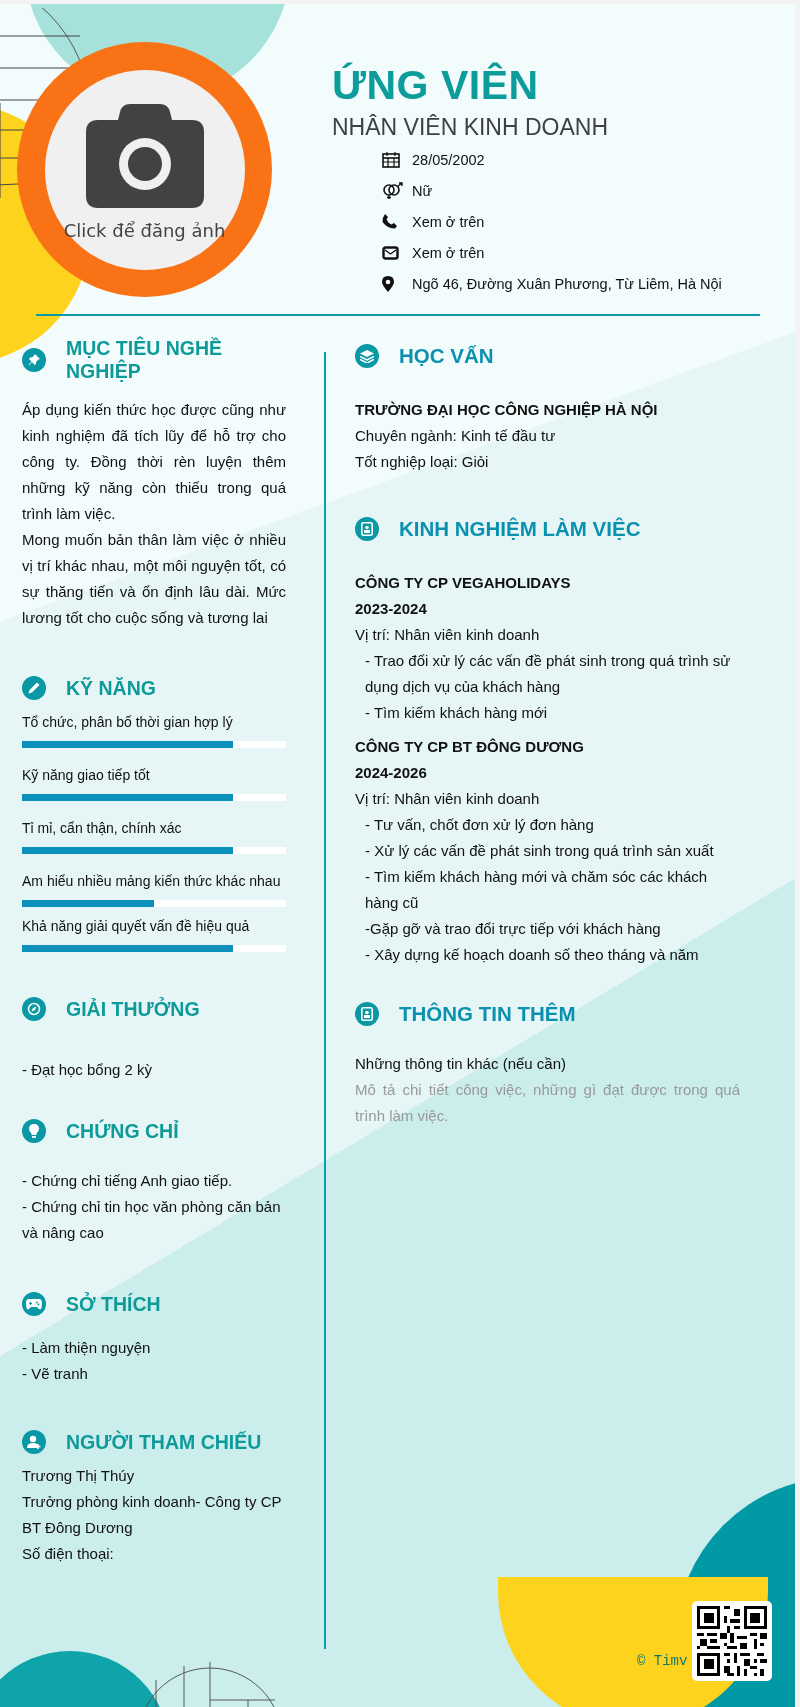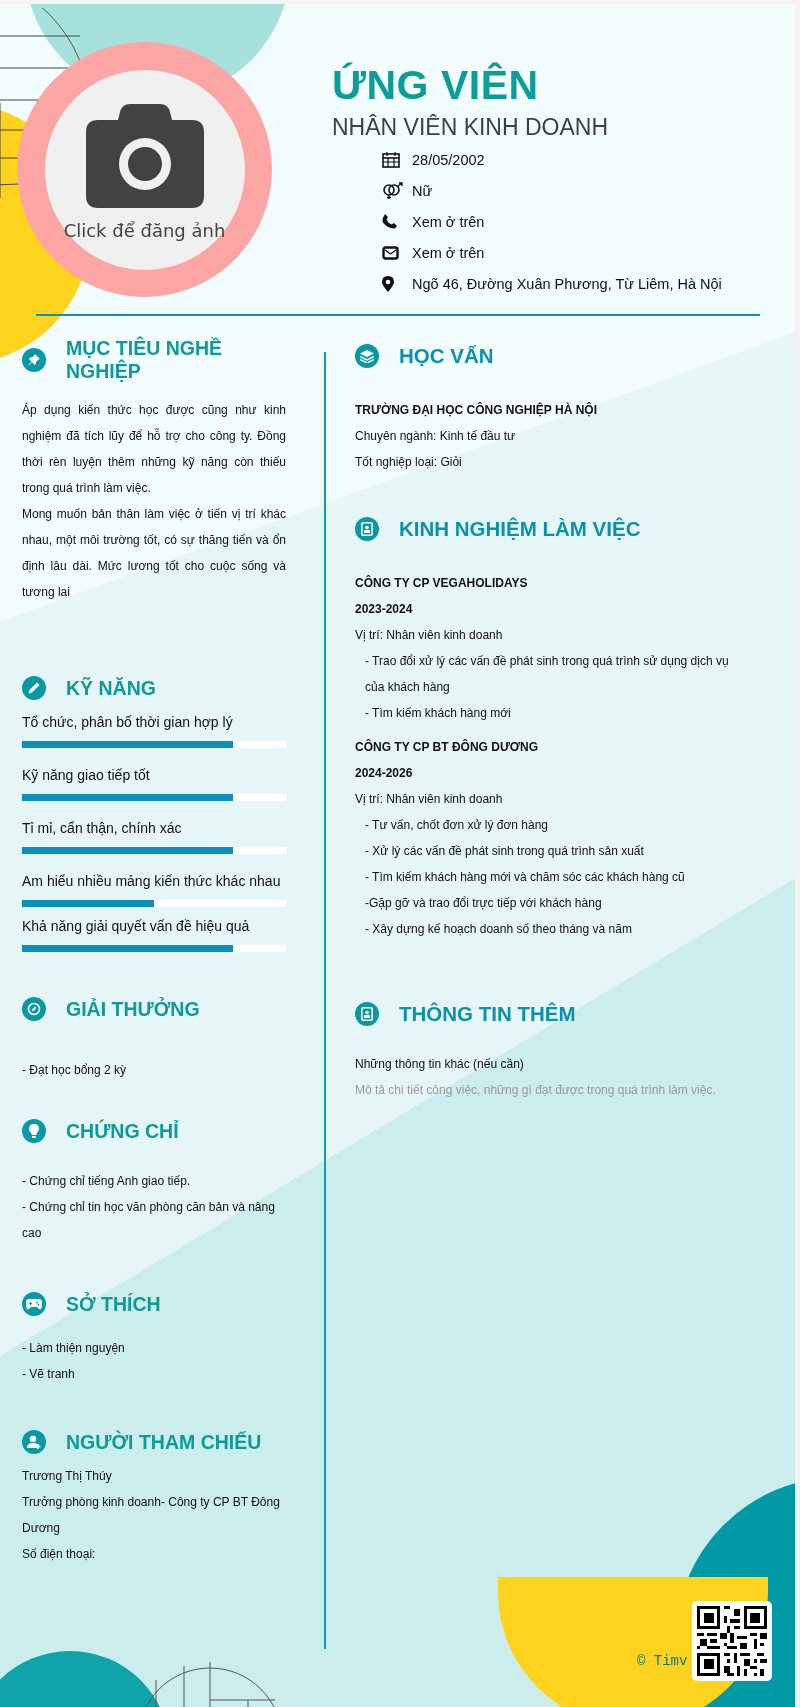--- a/index.html
+++ b/index.html
@@ -20,21 +20,21 @@
   .c-yellow-tl { left: -170px; top: 100px; width: 260px; height: 260px; background: #fdd31d; clip-path: none; }
   .grid-tl { position: absolute; left: -70px; top: 4px; width: 170px; height: 210px; }
   .c-teal-br { left: 675px; top: 1473px; width: 330px; height: 330px; background: #0299a6; }
   .semi-yellow { position: absolute; left: 498px; top: 1573px; width: 270px; height: 150px;
                  background: #fdd31d; border-radius: 0 0 135px 135px / 0 0 135px 135px; }
   .c-teal-bl { left: -30px; top: 1647px; width: 200px; height: 200px; background: #0fa3aa; }
   .grid-bl { position: absolute; left: 130px; top: 1656px; width: 160px; height: 60px; }
 
   
   .avatar-ring { position: absolute; left: 17px; top: 38px; width: 255px; height: 255px; border-radius: 50%;
-                 background: #fca5a5; display: flex; align-items: center; justify-content: center; cursor: pointer; }
+                 background: #f97316; display: flex; align-items: center; justify-content: center; cursor: pointer; }
   .avatar-inner { width: 200px; height: 200px; border-radius: 50%; background: #f0f0f0;
                   display: flex; flex-direction: column; align-items: center; justify-content: center; }
   .avatar-inner svg { margin-top: 6px; }
   .avatar-label { font-family: "DejaVu Sans", sans-serif; font-size: 18px; color: #444; margin-top: 12px; }
 
   
   .name { position: absolute; left: 332px; top: 58px; font-size: 41px; font-weight: bold; color: #0c9c9a; letter-spacing: 0.5px; }
   .job-title { position: absolute; left: 332px; top: 110px; font-size: 23px; color: #404040; }
   .contacts { position: absolute; left: 382px; top: 140px; }
   .contact { display: flex; align-items: center; height: 31px; font-size: 14.5px; }
@@ -42,21 +42,21 @@
   .header-rule { position: absolute; left: 36px; top: 310px; width: 724px; height: 2px; background: #0a97a8; }
   .vdivider { position: absolute; left: 324px; top: 348px; width: 2px; height: 1297px; background: #0a9fae; }
 
   
   .section { position: absolute; }
   .sec-head { display: flex; align-items: center; height: 30px; }
   .sec-icon { width: 24px; height: 24px; border-radius: 50%; background: #0a98a5; display: inline-flex;
               align-items: center; justify-content: center; margin-right: 20px; flex: none; }
   .sec-title { font-size: 19.5px; font-weight: bold; color: #0d9a99; }
   .right .sec-title { color: #0a91b0; font-size: 20.5px; }
-  .txt { font-size: 12px; line-height: 26px; color: #111; }
+  .txt { font-size: 15px; line-height: 26px; color: #111; }
   .txt.just { text-align: justify; }
   .b { font-weight: bold; }
   .muted { color: #999; }
   .ind { padding-left: 10px; }
 
   .left { left: 22px; width: 264px; }
   .right { left: 355px; width: 385px; }
 
   .skill { margin-top: 8px; }
   .skill-label { font-size: 14px; line-height: 22px; }
@@ -166,21 +166,21 @@
     <div class="sec-head">
       <span class="sec-icon">
         <svg width="12" height="12" viewBox="0 0 12 12">
             <path d="M7 0 L12 5 L10.5 5.5 L8 8 L8 10 L6.5 11 L4 8 L1 11.5 L0.5 11 L3.5 7.5 L1 5 L2 3.5 L4 3.5 L6.5 1Z" fill="#fff"></path>
           </svg>
       </span>
       <span class="sec-title">MỤC TIÊU NGHỀ NGHIỆP</span>
     </div>
     <div style="margin-top:22px">
       <div class="txt just"> Áp dụng kiến thức học được cũng như kinh nghiệm đã tích lũy để hỗ trợ cho công ty. Đồng thời rèn luyện thêm những kỹ năng còn thiếu trong quá trình làm việc.</div>
-      <div class="txt just">Mong muốn bản thân làm việc ở tiến vị trí khác nhau, một môi trường tốt, có sự thăng tiến và ổn định lâu dài. Mức lương tốt cho cuộc sống và tương lai</div>
+      <div class="txt just">Mong muốn bản thân làm việc ở nhiều vị trí khác nhau, một môi nguyện tốt, có sự thăng tiến và ổn định lâu dài. Mức lương tốt cho cuộc sống và tương lai</div>
     </div>
   </div>
 
   <div class="section left" style="top:669px">
     <div class="sec-head">
       <span class="sec-icon">
         <svg width="12" height="12" viewBox="0 0 12 12">
             <path d="M9 0.5 L11.5 3 L4 10.5 L0.5 11.5 L1.5 8Z" fill="#fff"></path>
           </svg>
       </span>

